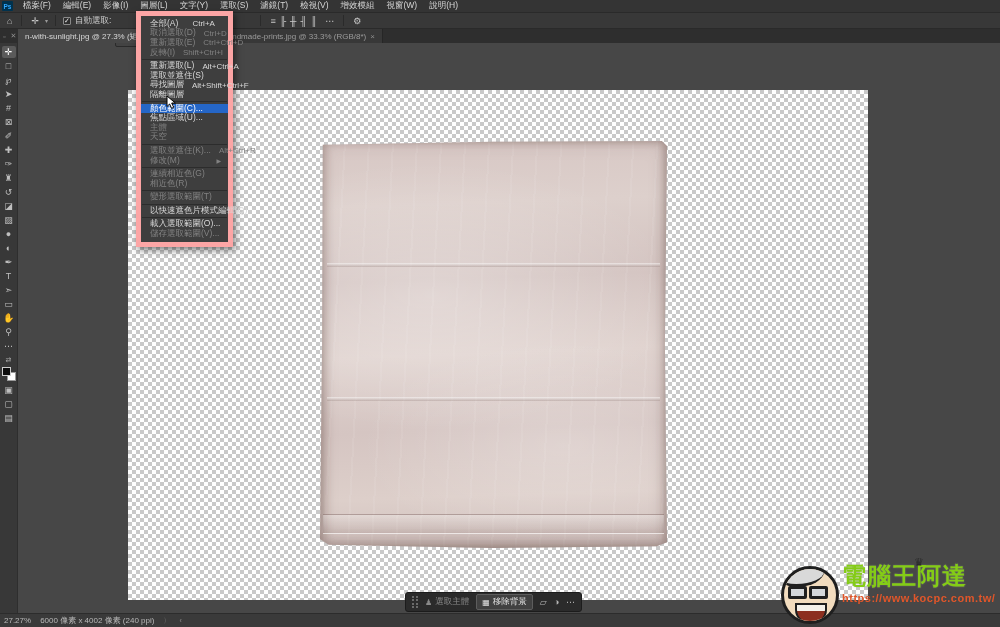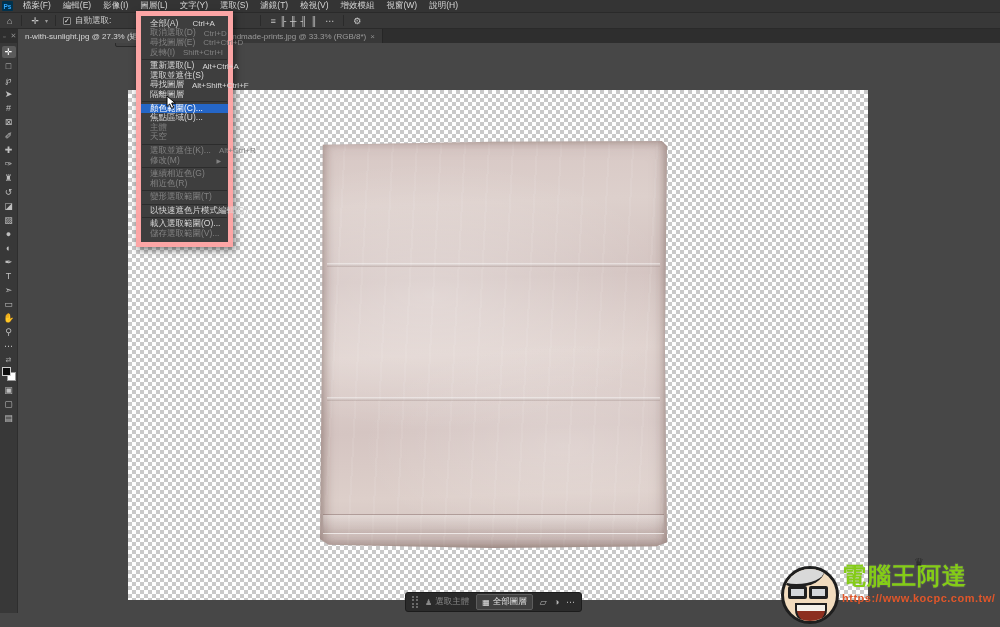--- a/index.html
+++ b/index.html
@@ -169,43 +169,49 @@
       </div>
 
       <div class="taskbar">
         <span class="handle"></span>
         <span class="tb-btn">
           <span class="tb-ico">♟</span>
           <span>選取主體</span>
         </span>
         <span class="tb-btn primary">
           <span class="tb-ico">▦</span>
-          <span>全部圖層</span>
+          <span>移除背景</span>
         </span>
         <span class="tb-ico-btn">▱</span>
         <span class="tb-ico-btn">◑</span>
         <span class="tb-ico-btn">⋯</span>
       </div>
     </div>
   </div>
 
+  <div class="statusbar">
+    <span>27.27%</span>
+    <span>6000 像素 x 4002 像素 (240 ppi)</span>
+    <span class="status-chevron">〉</span>
+    <span class="status-chevron">‹</span>
+  </div>
 
   <div class="dropdown">
     <span style="display:contents;">
       
     <div class="menu-row">
           <span>全部(A)</span>
           <span class="shortcut">Ctrl+A</span>
           <span class="arrow"></span>
         </div><div class="menu-row disabled">
           <span>取消選取(D)</span>
           <span class="shortcut">Ctrl+D</span>
           <span class="arrow"></span>
         </div><div class="menu-row disabled">
-          <span>尋找圖層(E)</span>
+          <span>重新選取(E)</span>
           <span class="shortcut">Ctrl+Ctrl+D</span>
           <span class="arrow"></span>
         </div><div class="menu-row disabled">
           <span>反轉(I)</span>
           <span class="shortcut">Shift+Ctrl+I</span>
           <span class="arrow"></span>
         </div><div class="sep-line"></div><div class="menu-row">
           <span>重新選取(L)</span>
           <span class="shortcut">Alt+Ctrl+A</span>
           <span class="arrow"></span>

